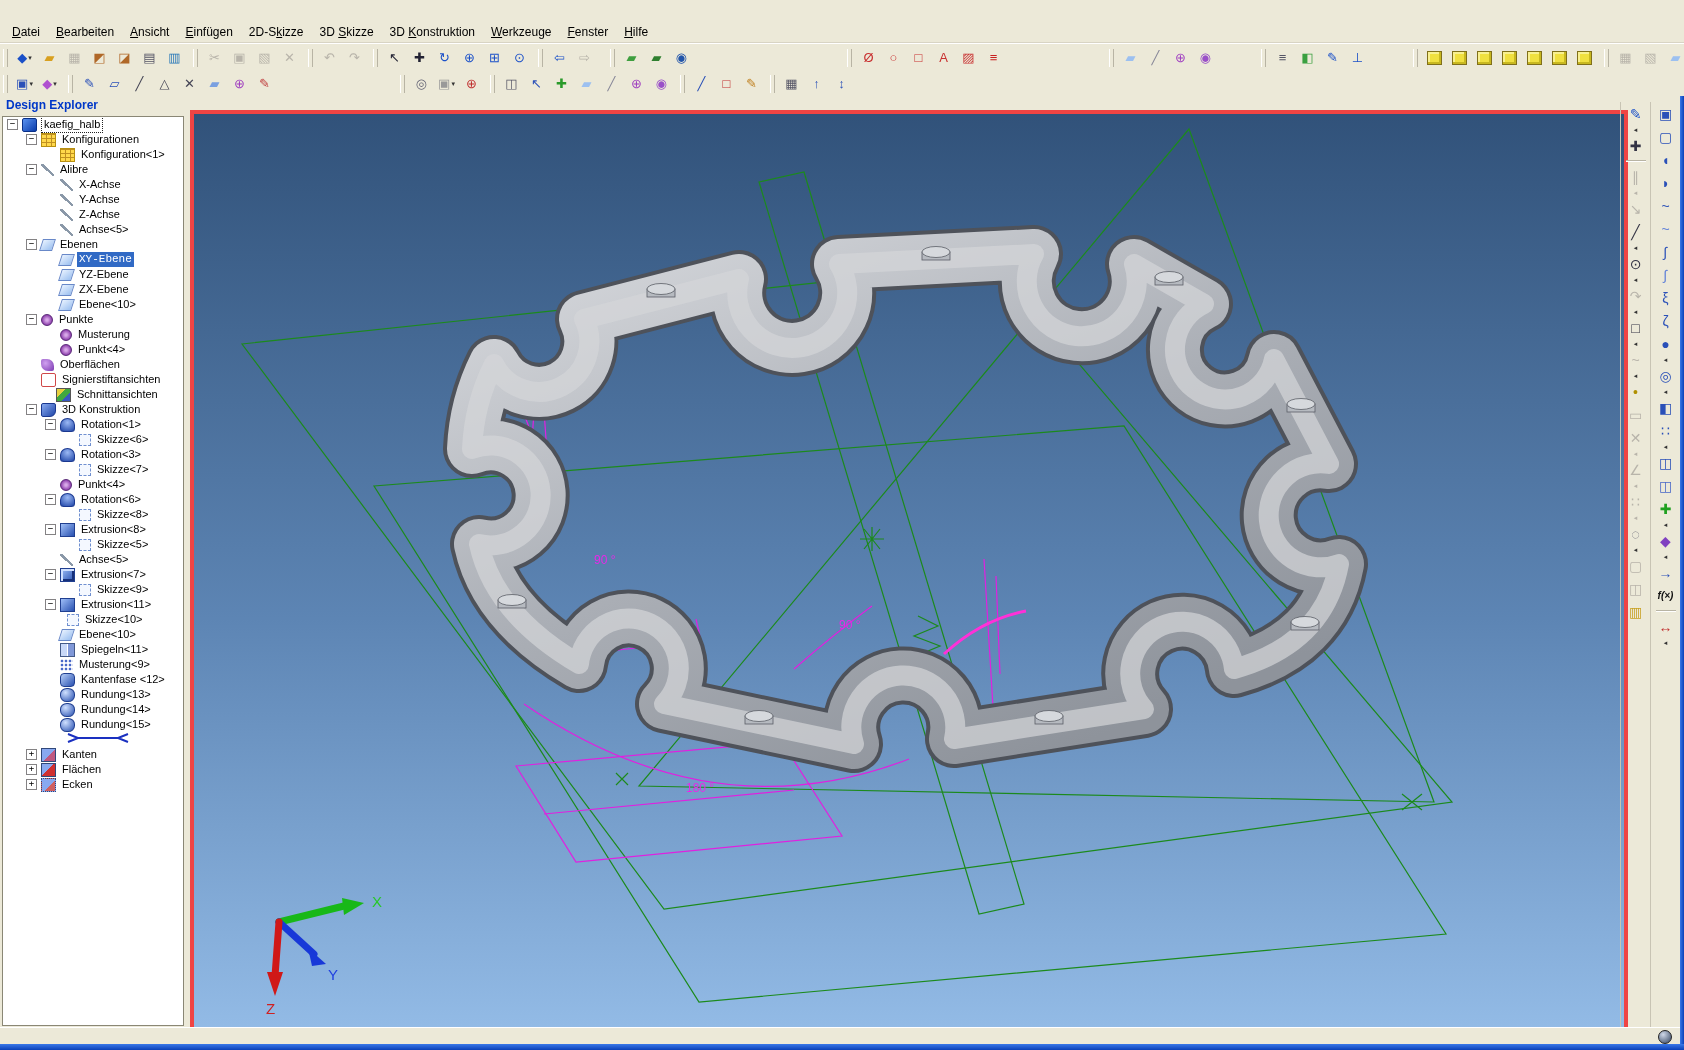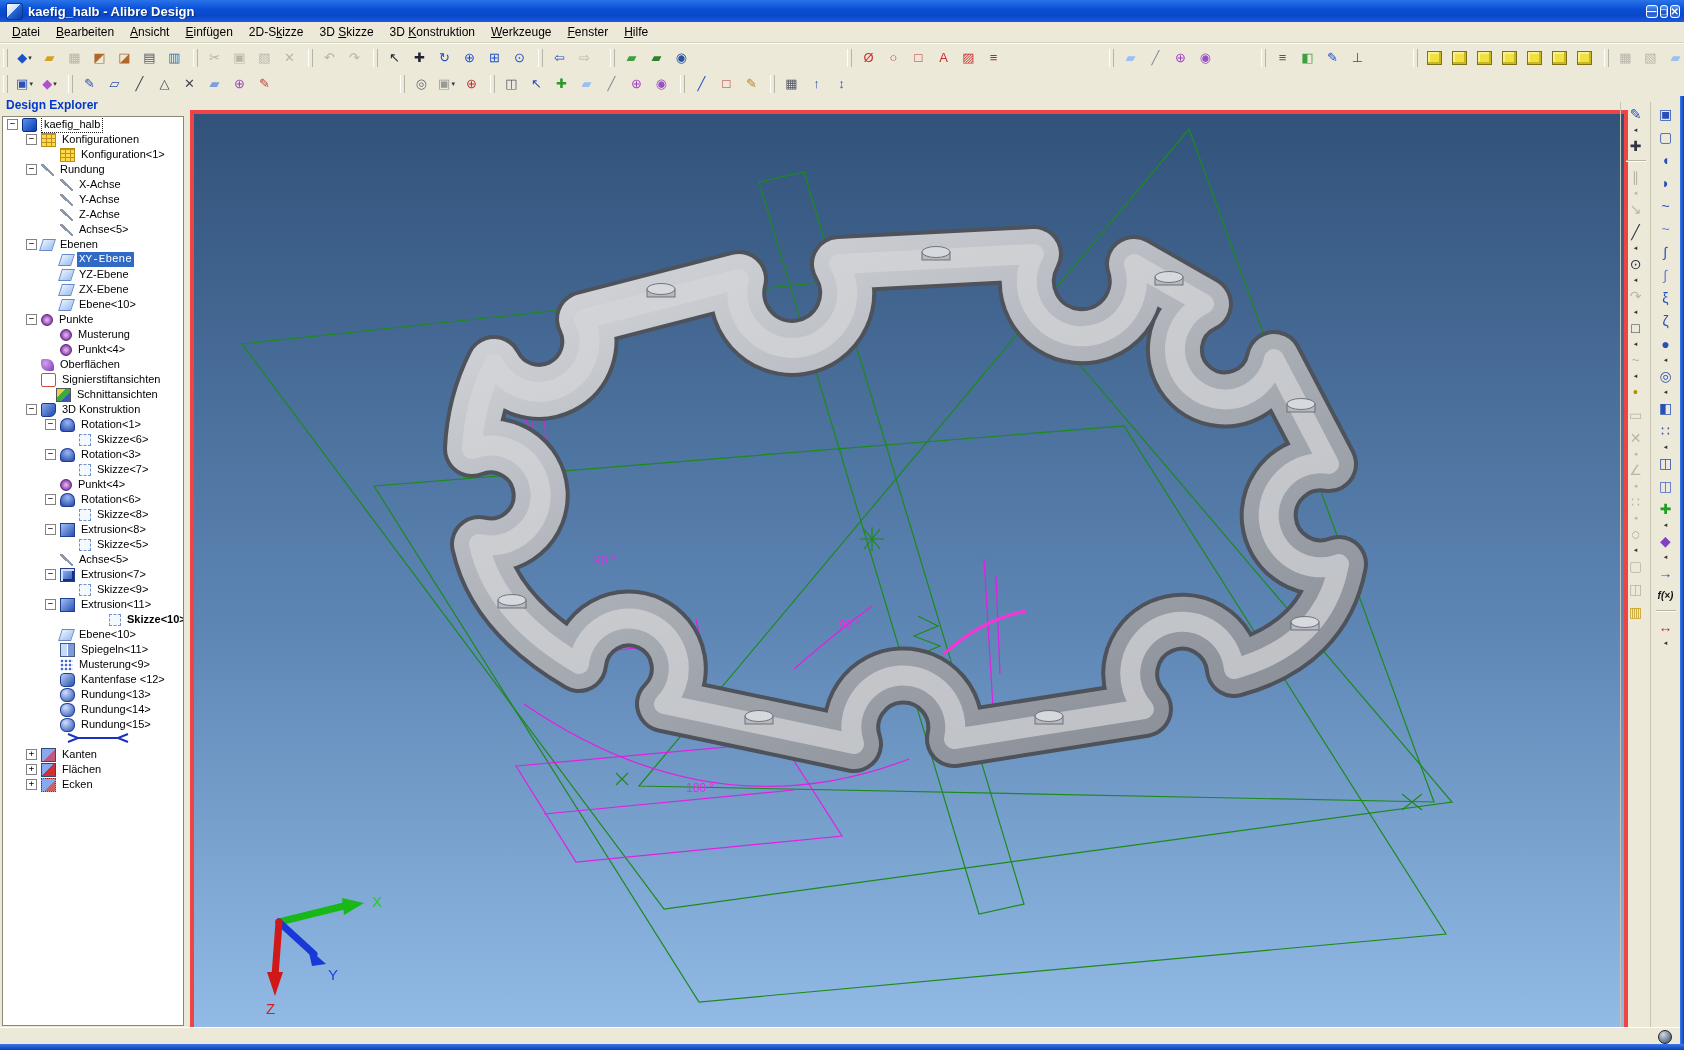--- a/index.html
+++ b/index.html
@@ -94,25 +94,20 @@
   .bottom-edge{position:absolute;left:0;right:0;bottom:0;height:6px;
     background:linear-gradient(180deg,#3a78e8,#0a40b8);}
   .right-edge{position:absolute;right:0;top:96px;bottom:6px;width:4px;
     background:linear-gradient(90deg,#3a78e8,#0a40b8);}
 </style>
 </head>
 <body>
 
 <div class="window">
 
-  <div class="titlebar">
-    <span class="app-icon"></span>
-    <span class="title-text">kaefig_halb - Alibre Design</span>
-    <span id="win-controls"><span class="win-btn">—</span><span class="win-btn">□</span><span class="win-btn">✕</span></span>
-  </div>
 
   <div class="menubar" id="menubar">
       <div class="menu-item"><u>D</u>atei</div>
       <div class="menu-item"><u>B</u>earbeiten</div>
       <div class="menu-item"><u>A</u>nsicht</div>
       <div class="menu-item"><u>E</u>infügen</div>
       <div class="menu-item">2D-S<u>k</u>izze</div>
       <div class="menu-item">3D <u>S</u>kizze</div>
       <div class="menu-item">3D <u>K</u>onstruktion</div>
       <div class="menu-item"><u>W</u>erkzeuge</div>
@@ -418,21 +413,21 @@
             <span class="tlabel">Konfigurationen</span>
           </div>
           <div class="tree-row" style="padding-left: 42px;">
             <span class="treespacer"></span>
             <span class="tic i-table"></span>
             <span class="tlabel">Konfiguration&lt;1&gt;</span>
           </div>
           <div class="tree-row" style="padding-left: 23px;">
             <span class="expandbox">−</span>
             <span class="tic i-axis"></span>
-            <span class="tlabel">Rundung</span>
+            <span class="tlabel">Alibre</span>
           </div>
           <div class="tree-row" style="padding-left: 42px;">
             <span class="treespacer"></span>
             <span class="tic i-axis"></span>
             <span class="tlabel">X-Achse</span>
           </div>
           <div class="tree-row" style="padding-left: 42px;">
             <span class="treespacer"></span>
             <span class="tic i-axis"></span>
             <span class="tlabel">Y-Achse</span>
@@ -565,21 +560,21 @@
           <div class="tree-row" style="padding-left: 61px;">
             <span class="treespacer"></span>
             <span class="tic i-sketch"></span>
             <span class="tlabel">Skizze&lt;9&gt;</span>
           </div>
           <div class="tree-row" style="padding-left: 42px;">
             <span class="expandbox">−</span>
             <span class="tic i-ext"></span>
             <span class="tlabel">Extrusion&lt;11&gt;</span>
           </div>
-          <div class="tree-row" style="padding-left: 91px; font-weight: bold;">
+          <div class="tree-row" style="padding-left: 49px;">
             <span class="treespacer"></span>
             <span class="tic i-sketch"></span>
             <span class="tlabel">Skizze&lt;10&gt;</span>
           </div>
           <div class="tree-row" style="padding-left: 42px;">
             <span class="treespacer"></span>
             <span class="tic i-plane"></span>
             <span class="tlabel">Ebene&lt;10&gt;</span>
           </div>
           <div class="tree-row" style="padding-left: 42px;">

